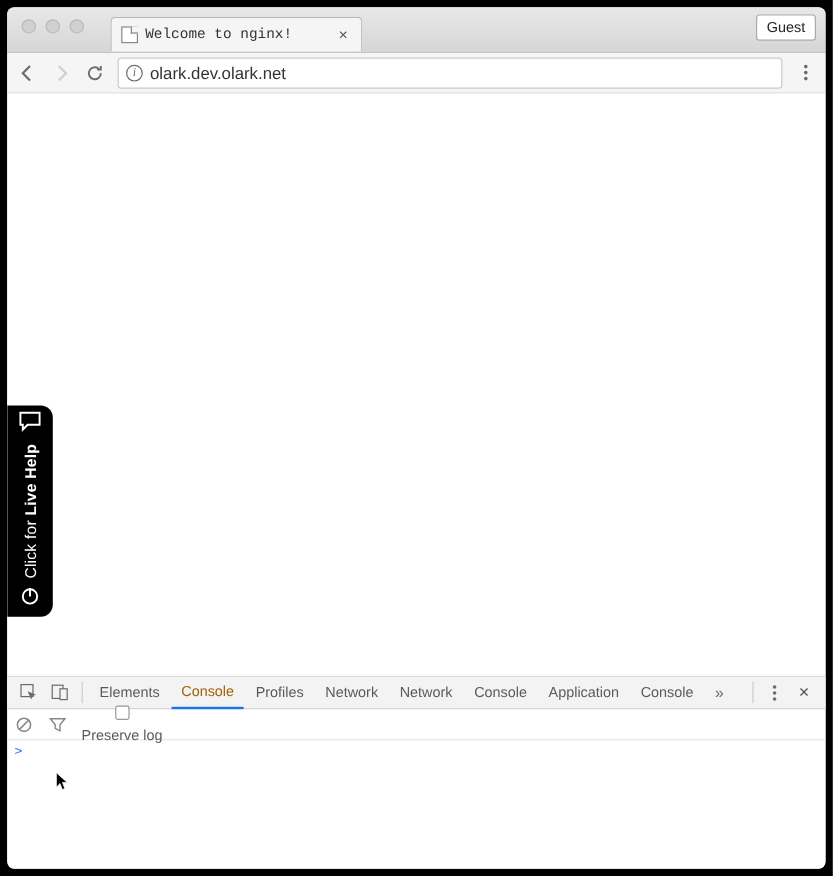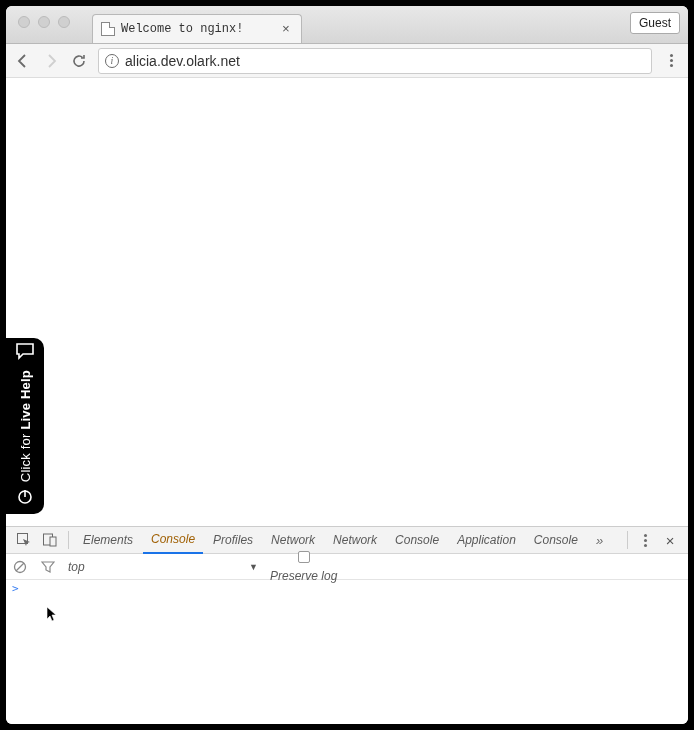--- a/index.html
+++ b/index.html
@@ -156,26 +156,25 @@
 }
 .chat-tab svg { margin-bottom: 4px; }
 .chat-label {
   writing-mode: vertical-rl;
   transform: rotate(180deg);
   font-size: 13px;
   letter-spacing: 0.2px;
 }
 .chat-label b { font-weight: 700; }
 .devtools {
-  height: 198px;
+  height: 161px;
   border-top: 1px solid #ccc;
   display: flex;
   flex-direction: column;
   background: #fff;
-  font-style: italic;
 }
 .dt-tabs {
   height: 27px;
   background: #f3f3f3;
   border-bottom: 1px solid #d5d5d5;
   display: flex;
   align-items: center;
   font-size: 12px;
   color: #5a5a5a;
   padding: 0 6px;
@@ -299,21 +298,21 @@
         </svg>
     </div>
     <div class="nav-icon">
       <svg width="16" height="16" viewBox="0 0 16 16">
           <path d="M13 8a5 5 0 1 1-1.5-3.5" stroke="#6b6b6b" stroke-width="1.6" fill="none"></path>
           <path d="M13 2v3h-3" stroke="#6b6b6b" stroke-width="1.6" fill="none"></path>
         </svg>
     </div>
     <div class="omnibox">
       <span class="omnibox-info">i</span>
-      <span>alicia.dev.olark.net</span>
+      <span>olark.dev.olark.net</span>
     </div>
     <div class="menu-dots">
       <span></span>
         <span></span>
         <span></span>
     </div>
   </div>
 
   <div class="viewport">
     <div class="chat-tab">
@@ -368,24 +367,20 @@
         <svg width="14" height="14" viewBox="0 0 14 14">
             <circle cx="7" cy="7" r="5.5" stroke="#888" fill="none" stroke-width="1.3"></circle>
             <line x1="3" y1="11" x2="11" y2="3" stroke="#888" stroke-width="1.3"></line>
           </svg>
       </div>
       <div class="dt-icon" style="width:16px;height:16px;">
         <svg width="14" height="14" viewBox="0 0 14 14">
             <path d="M1 2h12L9 7v5l-4-2V7z" stroke="#888" fill="none" stroke-width="1.2"></path>
           </svg>
       </div>
-      <div class="dt-context">
-        <span>top</span>
-        <span style="margin-left:auto;font-size:9px;color:#555;">▼</span>
-      </div>
       <div style="display:flex;align-items:center;gap:6px;flex-direction:column;">
         <span class="dt-checkbox"></span>
         <span>Preserve log</span>
       </div>
     </div>
 
     <div class="dt-console">
       <span>&gt;</span>
       <svg class="cursor-arrow" width="12" height="16" viewBox="0 0 12 16">
         <path d="M1 1l0 12 3-3 2 5 2-1-2-5 4 0z" fill="#000" stroke="#fff" stroke-width="0.6"></path>

